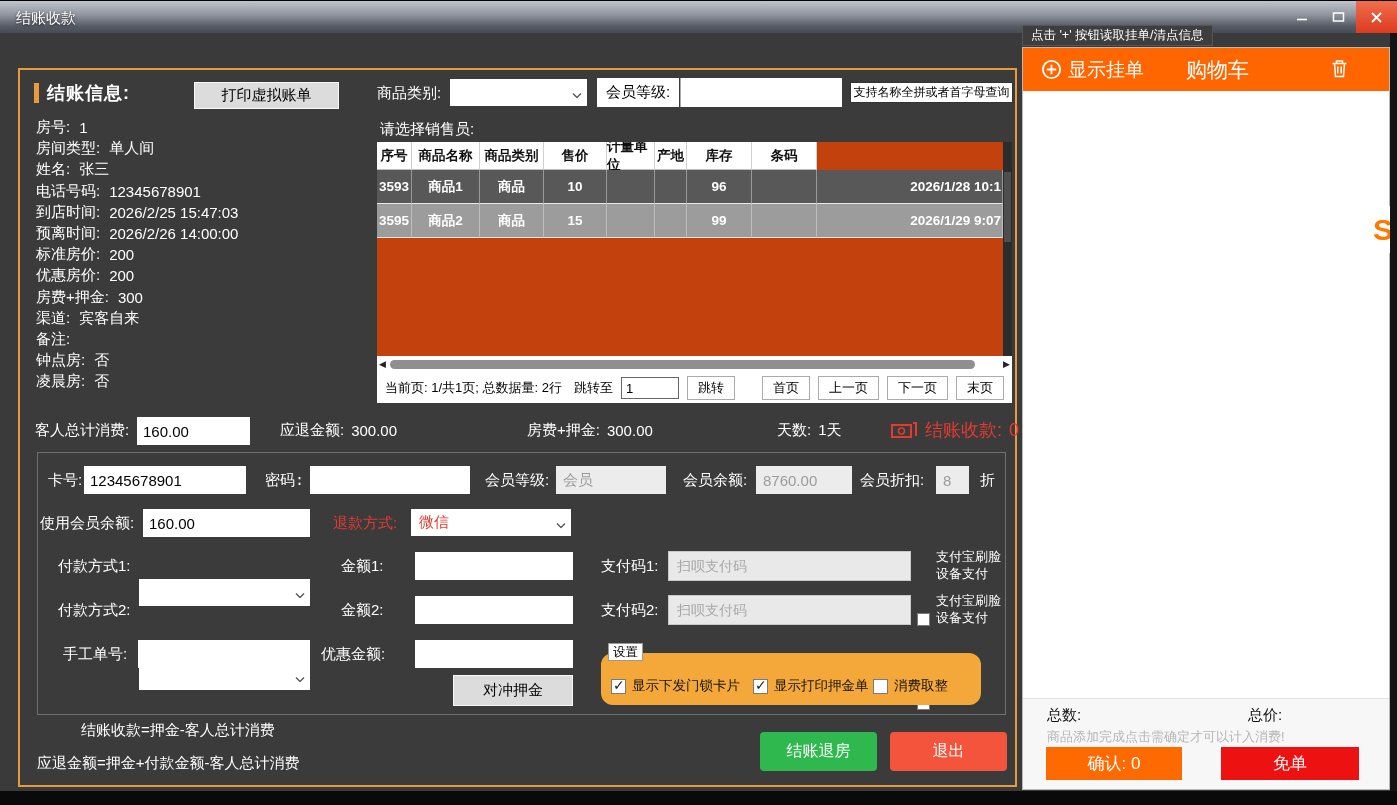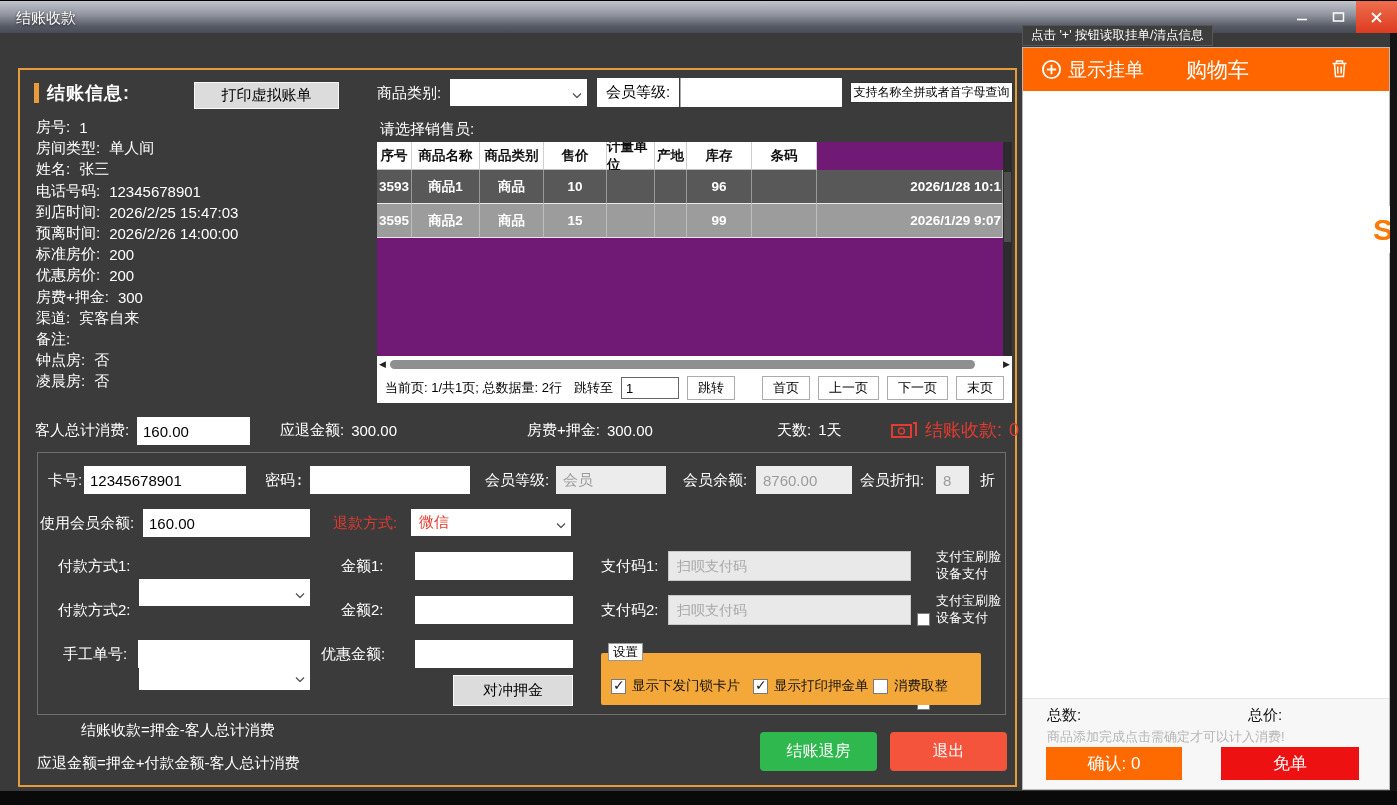--- a/index.html
+++ b/index.html
@@ -32,21 +32,21 @@
   .input{background:#fff;border:none;font-size:15px;color:#000;padding:0 6px;box-sizing:border-box;}
   .wbox{background:#fff;color:#000;display:flex;align-items:center;box-sizing:border-box;}
   .select{background:#fff;position:relative;display:flex;align-items:center;
     padding:0 20px 0 8px;font-size:15px;color:#000;box-sizing:border-box;}
   .select .chev{position:absolute;right:5px;top:50%;transform:translateY(-50%);}
   .select.gray{background:#d6d6d6;}
   .disabled-field{background:#ececec;color:#9b9b9b;display:flex;align-items:center;
     padding:0 7px;font-size:15px;box-sizing:border-box;}
 
   
-  .tbl{position:absolute;left:357px;top:72px;width:635px;height:214px;background:#701a75;overflow:hidden;}
+  .tbl{position:absolute;left:357px;top:72px;width:635px;height:214px;background:#c2410c;overflow:hidden;}
   .tbl-grid{display:grid;grid-template-columns:35px 68px 64px 63px 48px 32px 65px 65px 1fr;width:626px;}
   .th{height:28px;display:flex;align-items:center;justify-content:center;font-size:13.5px;font-weight:bold;
     color:#111;background:#fff;border-right:1px solid #cfcfcf;border-bottom:1px solid #bfbfbf;box-sizing:border-box;}
   .th.time{justify-content:flex-end;padding-right:12px;}
   .td{height:34px;display:flex;align-items:center;justify-content:center;font-size:13.5px;font-weight:bold;
     color:#fff;border-right:1px solid rgba(230,230,230,.45);border-bottom:1px solid #e8e8e8;box-sizing:border-box;}
   .row-dark .td{background:#585858;}
   .row-light .td{background:#9c9c9c;}
   .td.time{justify-content:flex-end;padding-right:1px;white-space:nowrap;overflow:hidden;}
   .vscroll{position:absolute;right:0;top:0;bottom:0;width:9px;background:#2c2c2c;}
@@ -65,21 +65,21 @@
   .pg-spacer{flex:1;}
 
   
   .sumrow{position:absolute;left:0;top:344px;width:100%;height:34px;}
   .sum-group{position:absolute;display:flex;gap:7px;align-items:center;}
 
   
   .paybox{position:absolute;left:17px;top:382px;width:969px;height:263px;border:1px solid #6f6f6f;box-sizing:border-box;}
   .cb{background:#fff;border:1px solid #7a7a7a;box-sizing:border-box;position:relative;}
   .cb.checked::after{content:"✓";position:absolute;left:1px;top:-3px;font-size:14px;font-weight:bold;color:#222;}
-  .settings{position:absolute;left:563px;top:200px;width:380px;height:52px;background:#f5a83a;border-radius:2px;}
+  .settings{position:absolute;left:563px;top:200px;width:380px;height:52px;background:#f5a83a;border-radius:12px;}
   .settings-legend{position:absolute;top:-10px;left:7px;background:#fff;border:1px solid #9a9a9a;
     font-size:12.5px;color:#000;padding:0 4px;line-height:16px;}
   .setting-item{position:absolute;top:24px;display:flex;align-items:center;gap:6px;font-size:13.5px;color:#111;}
   .alipay-lbl{color:#fff;font-size:13px;line-height:17px;width:74px;}
   .gray-input{background:#e9e9e9;border:1px solid #c8c8c8;font-size:14px;color:#000;padding:0 8px;box-sizing:border-box;}
   .gray-input::placeholder{color:#a8a8a8;}
 
   
   .formula{position:absolute;color:#fff;font-size:15px;}
   .btn-green{position:absolute;background:#2eb84d;color:#fff;border-radius:4px;font-size:16px;

